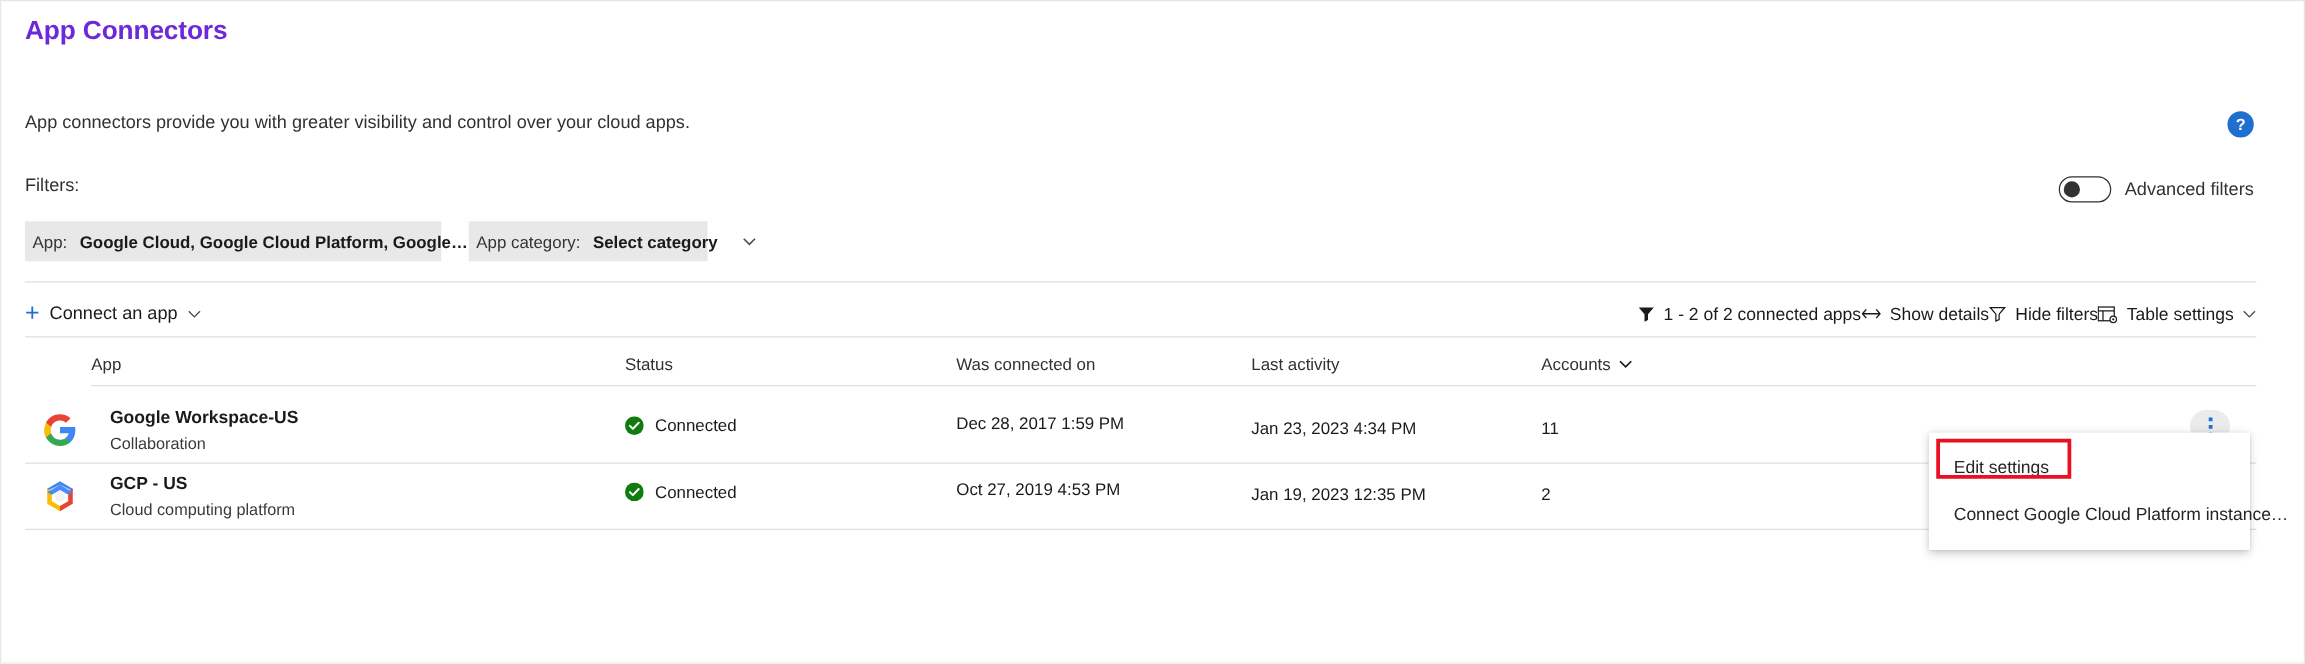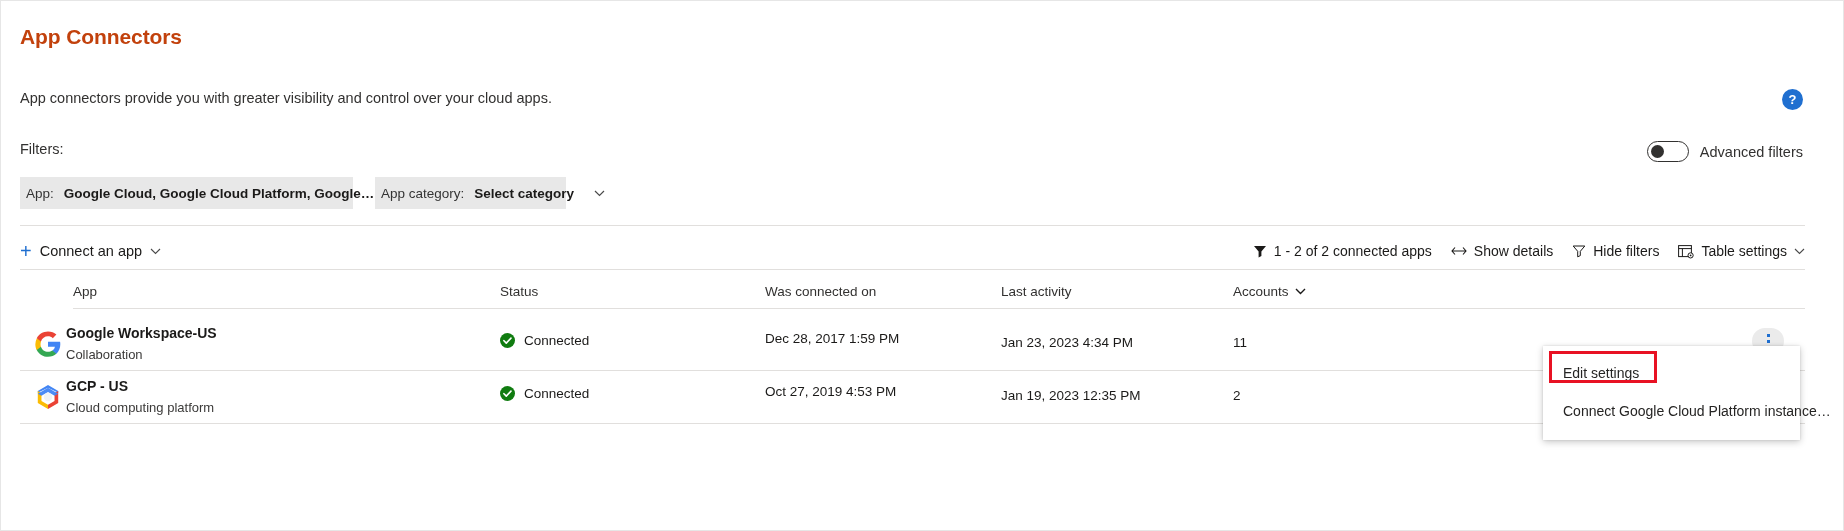--- a/index.html
+++ b/index.html
@@ -11,22 +11,22 @@
   }
   #page {
     position: relative;
     width: 1844px; height: 531px;
     background: #ffffff;
     border: 1px solid #e6e6e6;
   }
 
   
   .page-title {
-    position: absolute; left: 19px; top: 24px;
-    font-size: 21px; font-weight: bold; color: #c2410c;
+    position: absolute; left: 19px; top: 12px;
+    font-size: 21px; font-weight: bold; color: #6d28d9;
     letter-spacing: -0.1px;
   }
   .page-subtitle {
     position: absolute; left: 19px; top: 89px;
     font-size: 14.5px; color: #323130;
   }
   .help-btn {
     position: absolute; right: 40px; top: 88px;
     width: 21px; height: 21px; border-radius: 50%;
     background: #1f6fd0;
@@ -92,21 +92,21 @@
   }
   .connect-app {
     display: flex; align-items: center; gap: 8px;
     font-size: 14.5px; color: #1b1a19; cursor: pointer;
   }
   .plus-icon { color: #1f6fd0; font-size: 20px; line-height: 1; font-weight: 300; }
   .chev-sm { color: #4a4a4a; font-size: 11px; }
 
   .toolbar-right {
     margin-left: auto;
-    display: flex; align-items: center; gap: 19px;
+    display: flex; align-items: center; 
     font-size: 14px; color: #1b1a19;
   }
   .tb-item { display: flex; align-items: center; gap: 7px; cursor: pointer; white-space: nowrap; }
   .tb-count { cursor: default; }
 
   
   .thead {
     position: absolute; left: 72px; top: 283px;
     right: 38px; height: 20px;
     font-size: 13.5px; color: #323130;
@@ -121,21 +121,21 @@
   .row {
     position: absolute; left: 19px; right: 38px;
     height: 53px;
     font-size: 13.5px; color: #1b1a19;
   }
   .row-1 { top: 316px; }
   .row-2 { top: 369px; }
 
   .cell { position: absolute; }
   .cell-icon   { left: 14px;  top: 13px; width: 28px; height: 28px; }
-  .cell-appname{ left: 46px;  top: 8px; }
+  .cell-appname{ left: 68px;  top: 8px; }
   .app-title   { font-size: 14px; font-weight: bold; color: #1b1a19; }
   .app-sub     { font-size: 13px; color: #3b3a39; margin-top: 6px; }
   .cell-status { left: 480px; top: 16px; display: flex; align-items: center; gap: 9px; }
   .cell-conn   { left: 745px; top: 14px; }
   .cell-last   { left: 981px; top: 18px; }
   .cell-acct   { left: 1213px; top: 18px; }
 
   .ok-icon { width: 15px; height: 15px; display: inline-block; }
 
   .more-btn {

